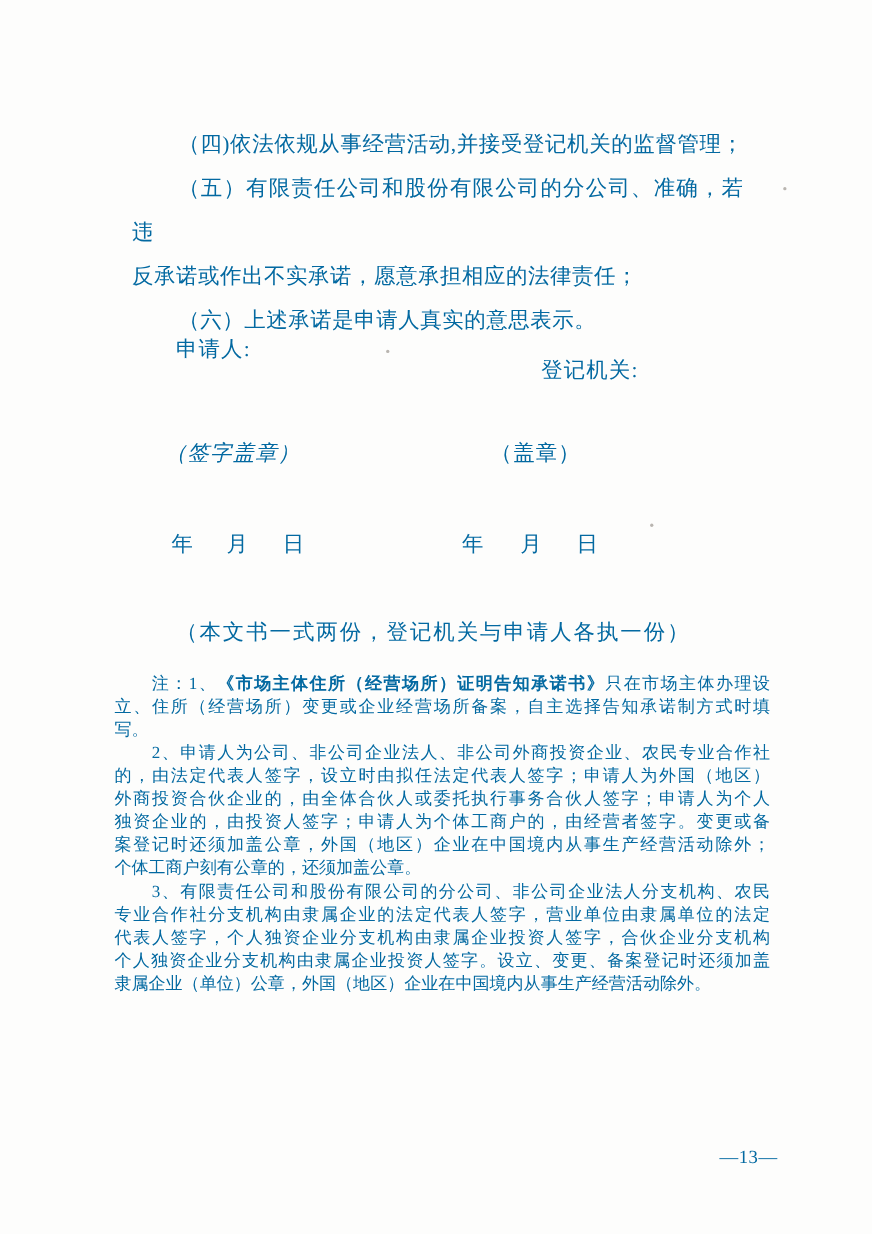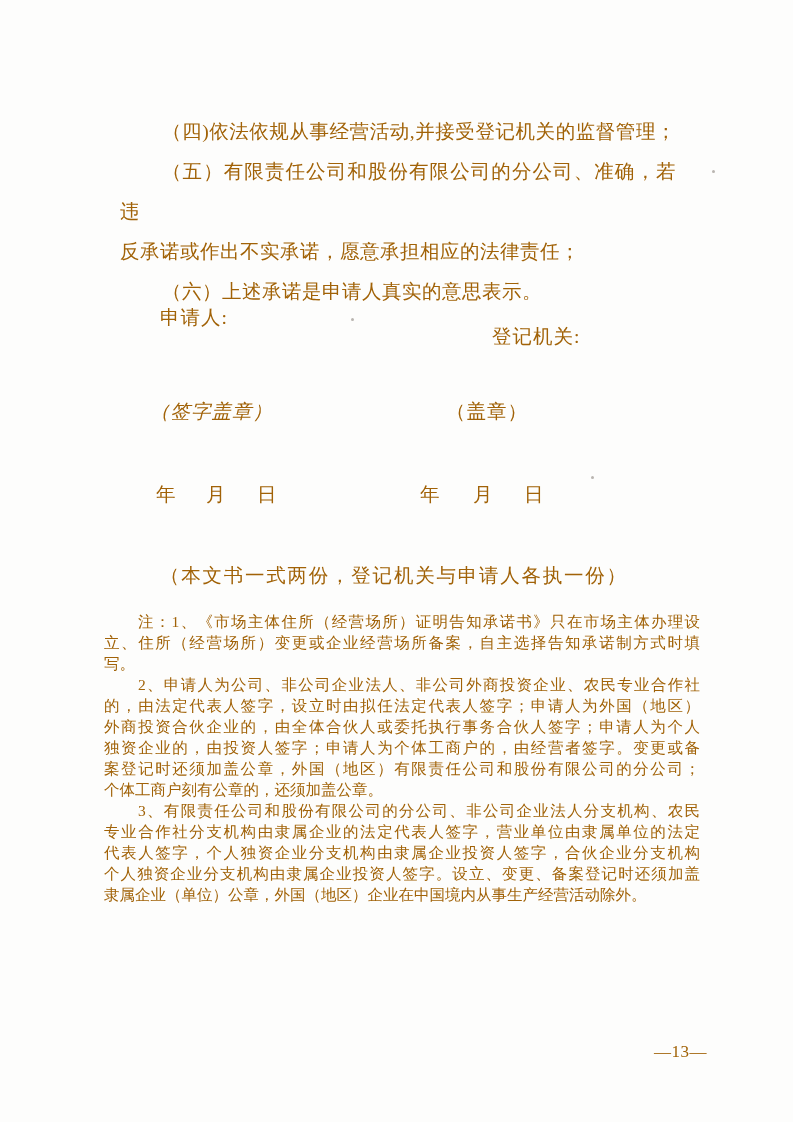--- a/index.html
+++ b/index.html
@@ -3,21 +3,21 @@
 <meta charset="utf-8">
 <style>
   * { margin: 0; padding: 0; box-sizing: border-box; }
   html, body { background: #e9e9e9; }
   .page {
     position: relative;
     width: 793px;
     height: 1122px;
     margin: 0 auto;
     background: #fdfdfc;
-    color: #a16207;
+    color: #0369a1;
     font-family: "Liberation Serif", "DejaVu Serif", serif;
     overflow: hidden;
   }
   
   .clauses {
     position: absolute;
     left: 120px; top: 112px; width: 556px;
     font-size: 19.5px;
     line-height: 40px;
     letter-spacing: 0.5px;
@@ -45,21 +45,21 @@
   }
   
   .notes {
     position: absolute;
     left: 104px; top: 611px; width: 596px;
     font-size: 15.5px;
     line-height: 21px;
   }
   .nl { text-align: left; }
   .nind { text-indent: 34px; }
-  .notes b { font-weight: normal; }
+  .notes b { font-weight: bold; }
   
   .pageno {
     position: absolute;
     left: 654px; top: 1042px;
     font-size: 17px;
     letter-spacing: 0.5px;
   }
   
   .speck {
     position: absolute;
@@ -99,21 +99,21 @@
   <div class="copies stretch">（本文书一式两份，登记机关与申请人各执一份）</div>
 
   <div class="notes">
     <div class="nl nind stretch"><span>注：1、</span><b>《市场主体住所（经营场所）证明告知承诺书》</b><span>只在市场主体办理设</span></div>
     <div class="nl stretch">立、住所（经营场所）变更或企业经营场所备案，自主选择告知承诺制方式时填</div>
     <div class="nl">写。</div>
     <div class="nl nind stretch">2、申请人为公司、非公司企业法人、非公司外商投资企业、农民专业合作社</div>
     <div class="nl stretch">的，由法定代表人签字，设立时由拟任法定代表人签字；申请人为外国（地区）</div>
     <div class="nl stretch">外商投资合伙企业的，由全体合伙人或委托执行事务合伙人签字；申请人为个人</div>
     <div class="nl stretch">独资企业的，由投资人签字；申请人为个体工商户的，由经营者签字。变更或备</div>
-    <div class="nl stretch">案登记时还须加盖公章，外国（地区）有限责任公司和股份有限公司的分公司；</div>
+    <div class="nl stretch">案登记时还须加盖公章，外国（地区）企业在中国境内从事生产经营活动除外；</div>
     <div class="nl">个体工商户刻有公章的，还须加盖公章。</div>
     <div class="nl nind stretch">3、有限责任公司和股份有限公司的分公司、非公司企业法人分支机构、农民</div>
     <div class="nl stretch">专业合作社分支机构由隶属企业的法定代表人签字，营业单位由隶属单位的法定</div>
     <div class="nl stretch">代表人签字，个人独资企业分支机构由隶属企业投资人签字，合伙企业分支机构</div>
     <div class="nl stretch">个人独资企业分支机构由隶属企业投资人签字。设立、变更、备案登记时还须加盖</div>
     <div class="nl">隶属企业（单位）公章，外国（地区）企业在中国境内从事生产经营活动除外。</div>
   </div>
 
   <div class="pageno">—13—</div>
 

